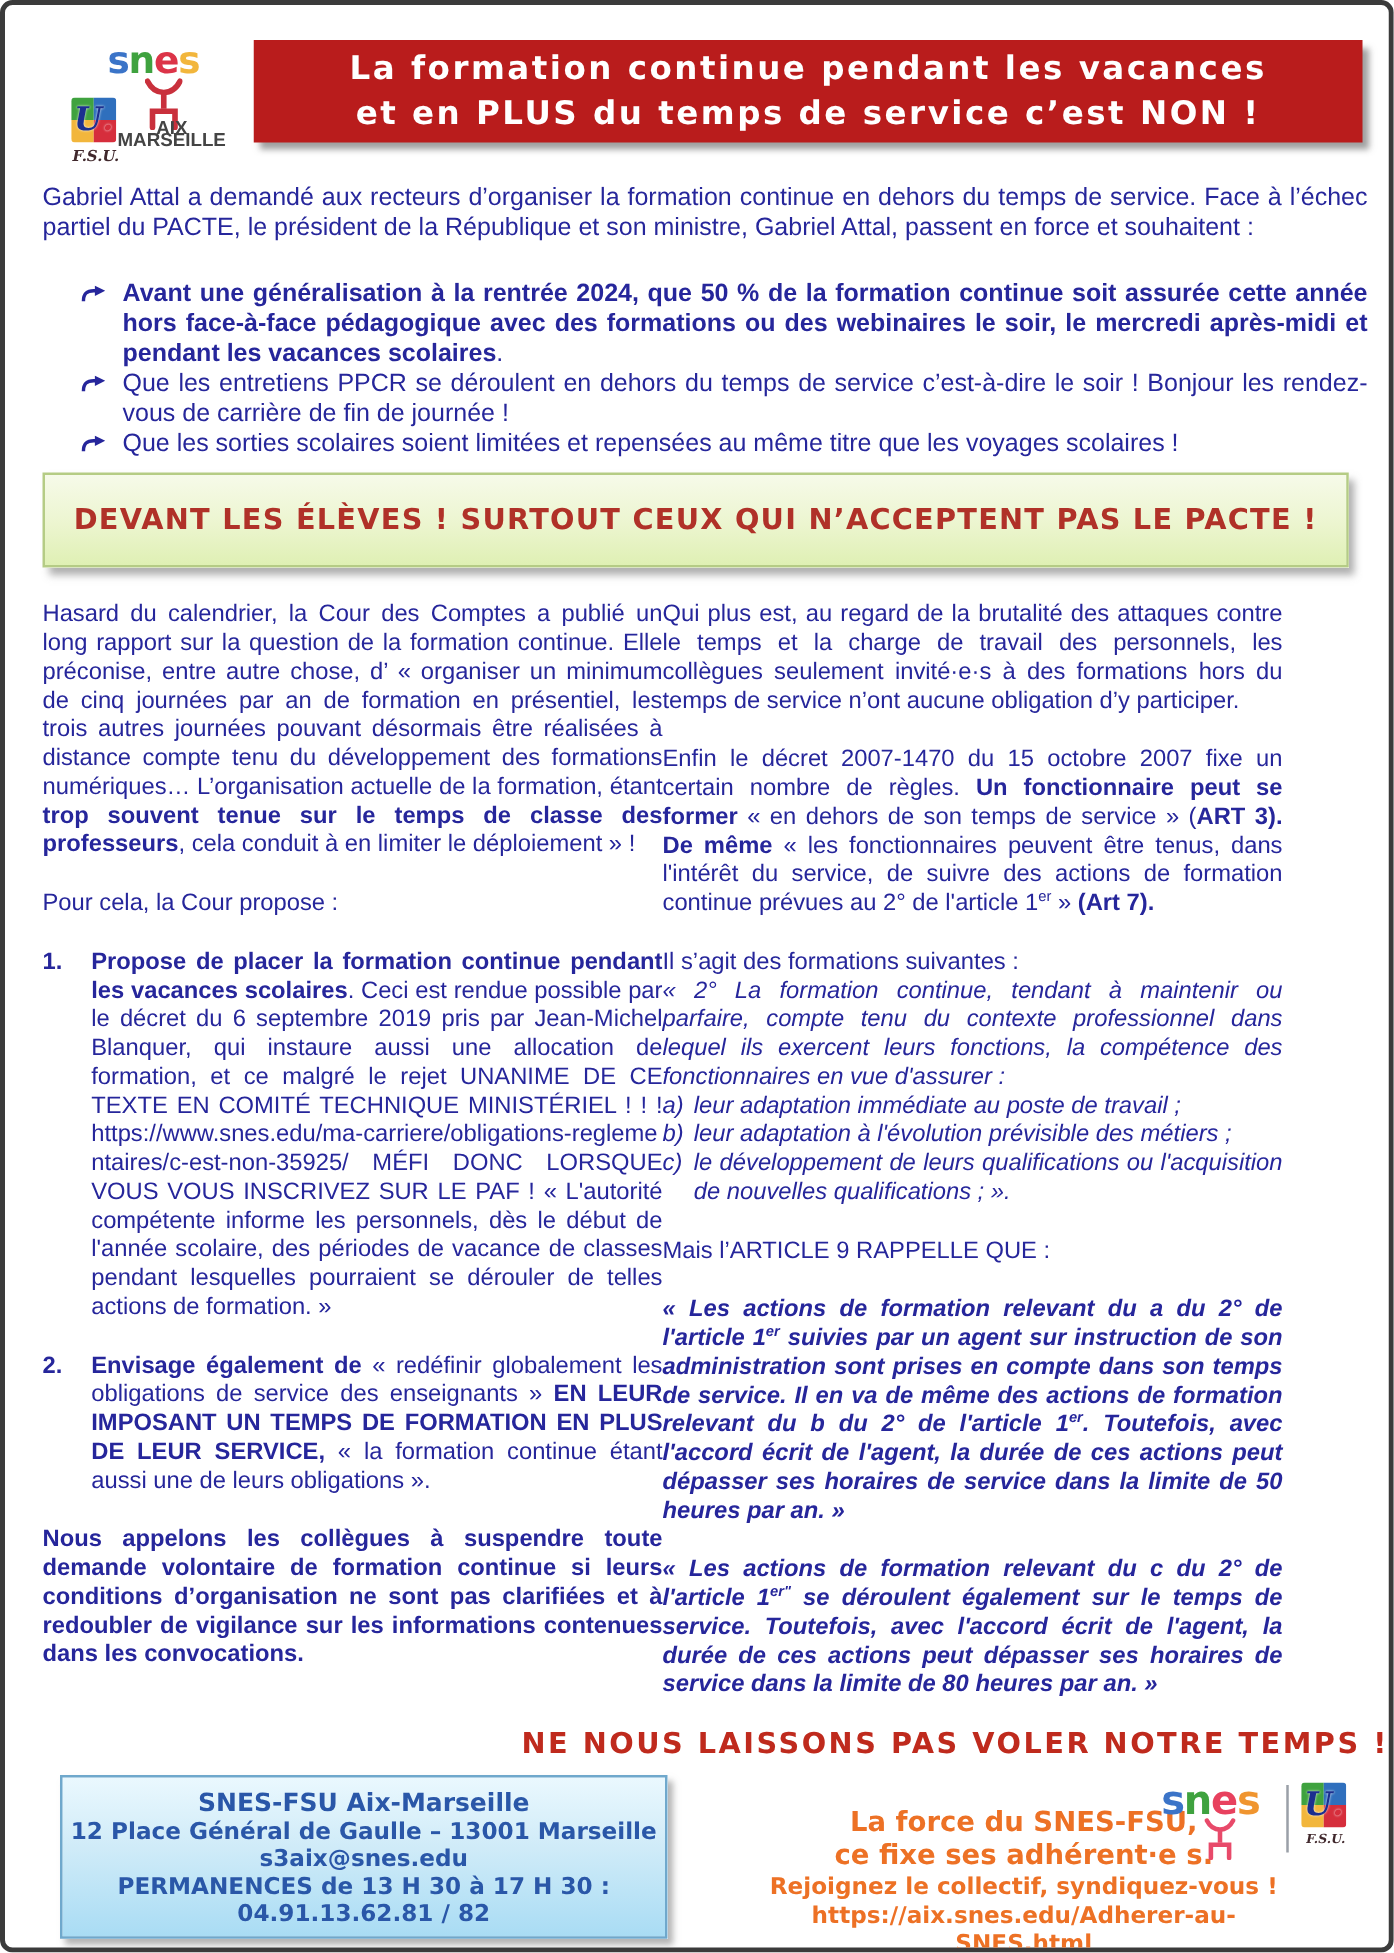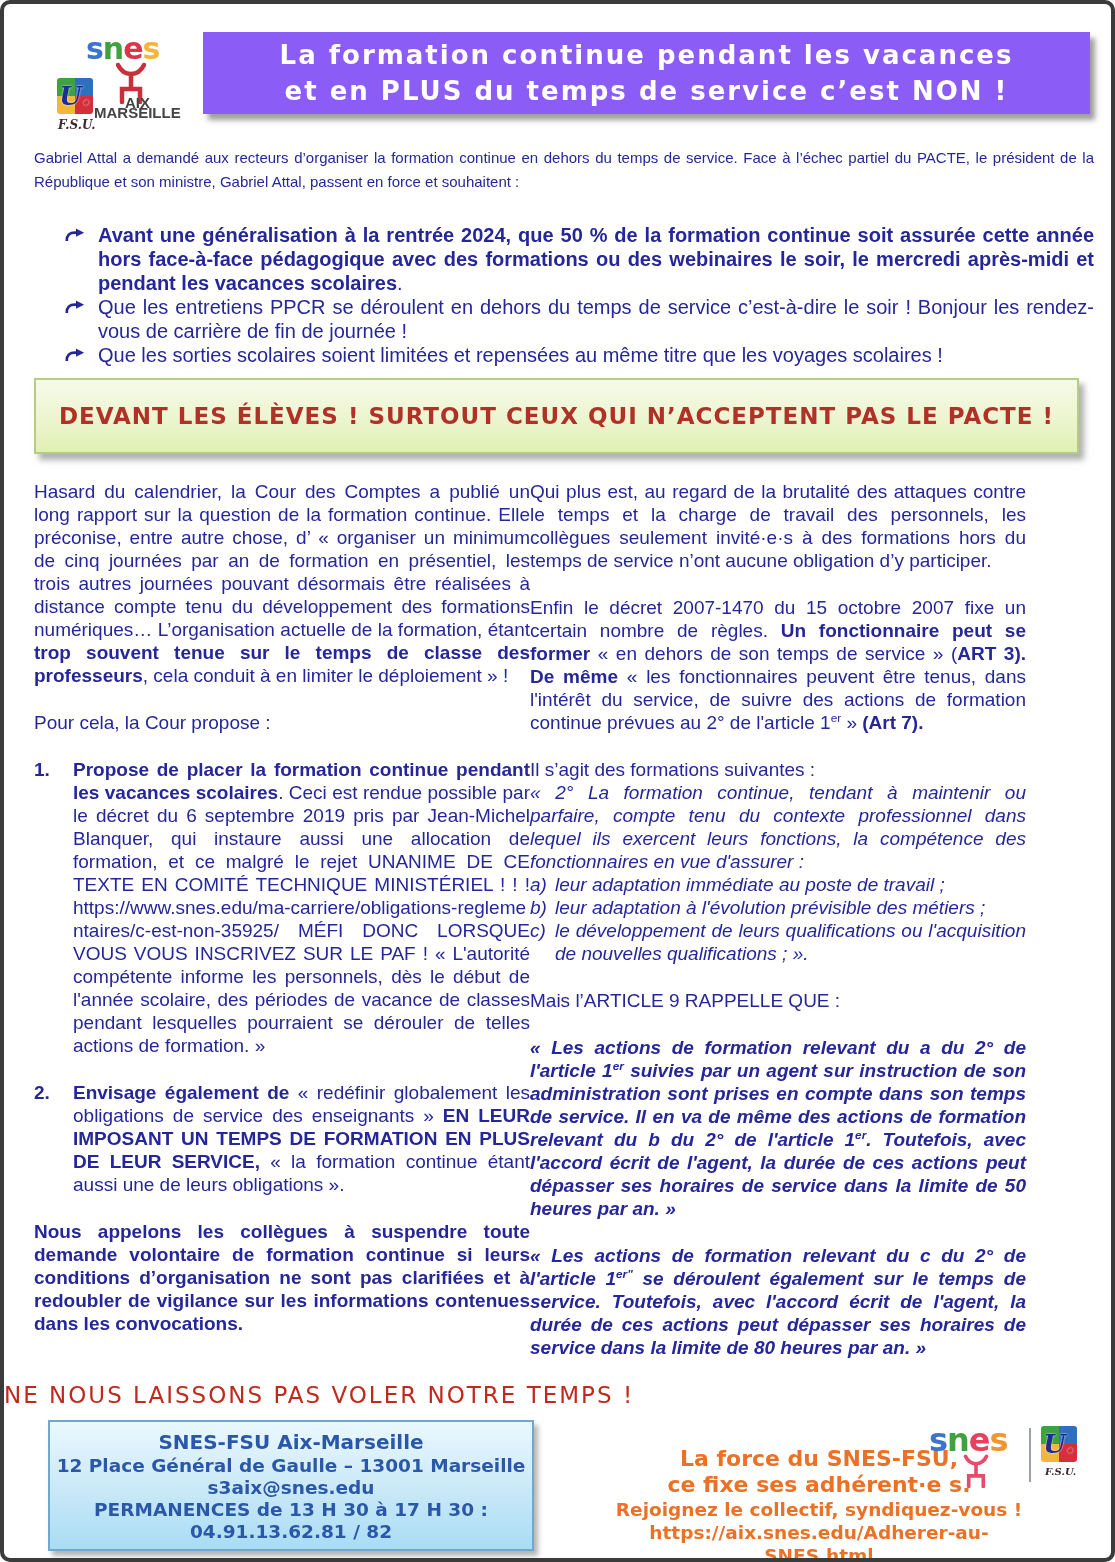--- a/index.html
+++ b/index.html
@@ -23,21 +23,21 @@
   .region{position:absolute;left:64px;top:66px;width:56px;text-align:right;color:#444;
           font-size:15px;line-height:10px;font-weight:bold;letter-spacing:0;}
   .fsu{font-family:"DejaVu Serif",serif;font-style:italic;font-weight:bold;color:#40282c;}
   .fsu1{position:absolute;left:28px;top:86px;font-size:12px;}
   .banner{margin-left:23px;flex:1;background:#E6392C;color:#fff;text-align:center;
           font-family:"DejaVu Sans",sans-serif;font-weight:bold;font-size:26px;line-height:36px;
           letter-spacing:2px;padding:5px 8px;height:82px;box-sizing:border-box;
           box-shadow:5px 6px 5px rgba(80,80,80,.55);}
   
   .intro{position:absolute;left:30px;top:142px;width:1060px;text-align:justify;
-         font-size:15px;line-height:24px;}
+         font-size:20px;line-height:24px;}
   .bullets{position:absolute;left:30px;top:219px;width:1060px;font-size:20px;line-height:24px;
            list-style:none;margin:0;padding:0;}
   .bullets li{position:relative;padding-left:64px;text-align:justify;}
   .arr{position:absolute;left:30px;top:4px;width:22px;height:15px;color:#26269B;}
   .callout{position:absolute;left:30px;top:374px;width:1045px;height:76px;box-sizing:border-box;
            border:2px solid #b5cc85;background:linear-gradient(180deg,#f6fae9 0%,#ecf5cf 55%,#dff0b4 100%);
            box-shadow:5px 6px 6px rgba(110,110,110,.55);
            display:flex;flex-direction:column;align-items:center;justify-content:center;
            font-family:"DejaVu Sans",sans-serif;font-weight:bold;font-size:23px;line-height:33px;
            letter-spacing:1px;color:#B03128;text-align:center;}
@@ -56,21 +56,21 @@
   .let-list{margin-bottom:24px;}
   .fw{font-weight:bold;}
   .sup{font-size:.62em;vertical-align:super;line-height:0;}
   .brk{word-break:break-all;}
   .lnk{color:inherit;text-decoration:none;cursor:pointer;}
   .bi-par{font-weight:bold;font-style:italic;}
   .b-par{font-weight:bold;}
   .i-par{font-style:italic;}
   
   .bottom{position:absolute;left:0;top:1376px;width:100%;height:182px;}
-  .slogan{text-align:left;font-family:"DejaVu Sans",sans-serif;font-weight:normal;
+  .slogan{text-align:right;font-family:"DejaVu Sans",sans-serif;font-weight:bold;
           font-size:23px;line-height:30px;letter-spacing:2px;color:#BF2A1D;}
   .frow{position:relative;margin-top:10px;height:140px;}
   .contact{margin-left:44px;width:486px;box-sizing:border-box;border:2px solid #6FA8CC;
            background:linear-gradient(180deg,#EAF8FE 0%,#CFEBF8 45%,#A9DCF4 100%);
            box-shadow:4px 5px 5px rgba(120,120,120,.55);
            text-align:center;padding:7px 4px 6px 4px;color:#2A57A8;
            font-family:"DejaVu Sans",sans-serif;font-weight:bold;font-size:18.5px;line-height:22px;}
   .contact .l1{font-size:20px;line-height:26px;}
   .join{position:absolute;left:600px;top:26px;width:430px;text-align:center;
         font-family:"DejaVu Sans",sans-serif;font-weight:bold;color:#ED7125;}
@@ -106,21 +106,21 @@
             <span>U</span>
             <span class="dot">.</span>
           </div>
       </div>
       <div class="region">
         <div>AIX</div>
         <div>MARSEILLE</div>
       </div>
       <div class="fsu fsu1">F.S.U.</div>
     </div>
-    <div class="banner" style="background: #8b5cf6;">
+    <div class="banner" style="background: #b91c1c;">
       <div>La formation continue pendant les vacances</div>
       <div>et en PLUS du temps de service c’est NON !</div>
     </div>
   </div>
 
   <div class="intro">Gabriel Attal a demandé aux recteurs d’organiser la formation continue en dehors du temps de service. Face à l’échec partiel du PACTE, le président de la République et son ministre, Gabriel Attal, passent en force et souhaitent :</div>
 
   <ul class="bullets">
     <li>
       <svg class="arr" viewBox="0 0 24 16">

